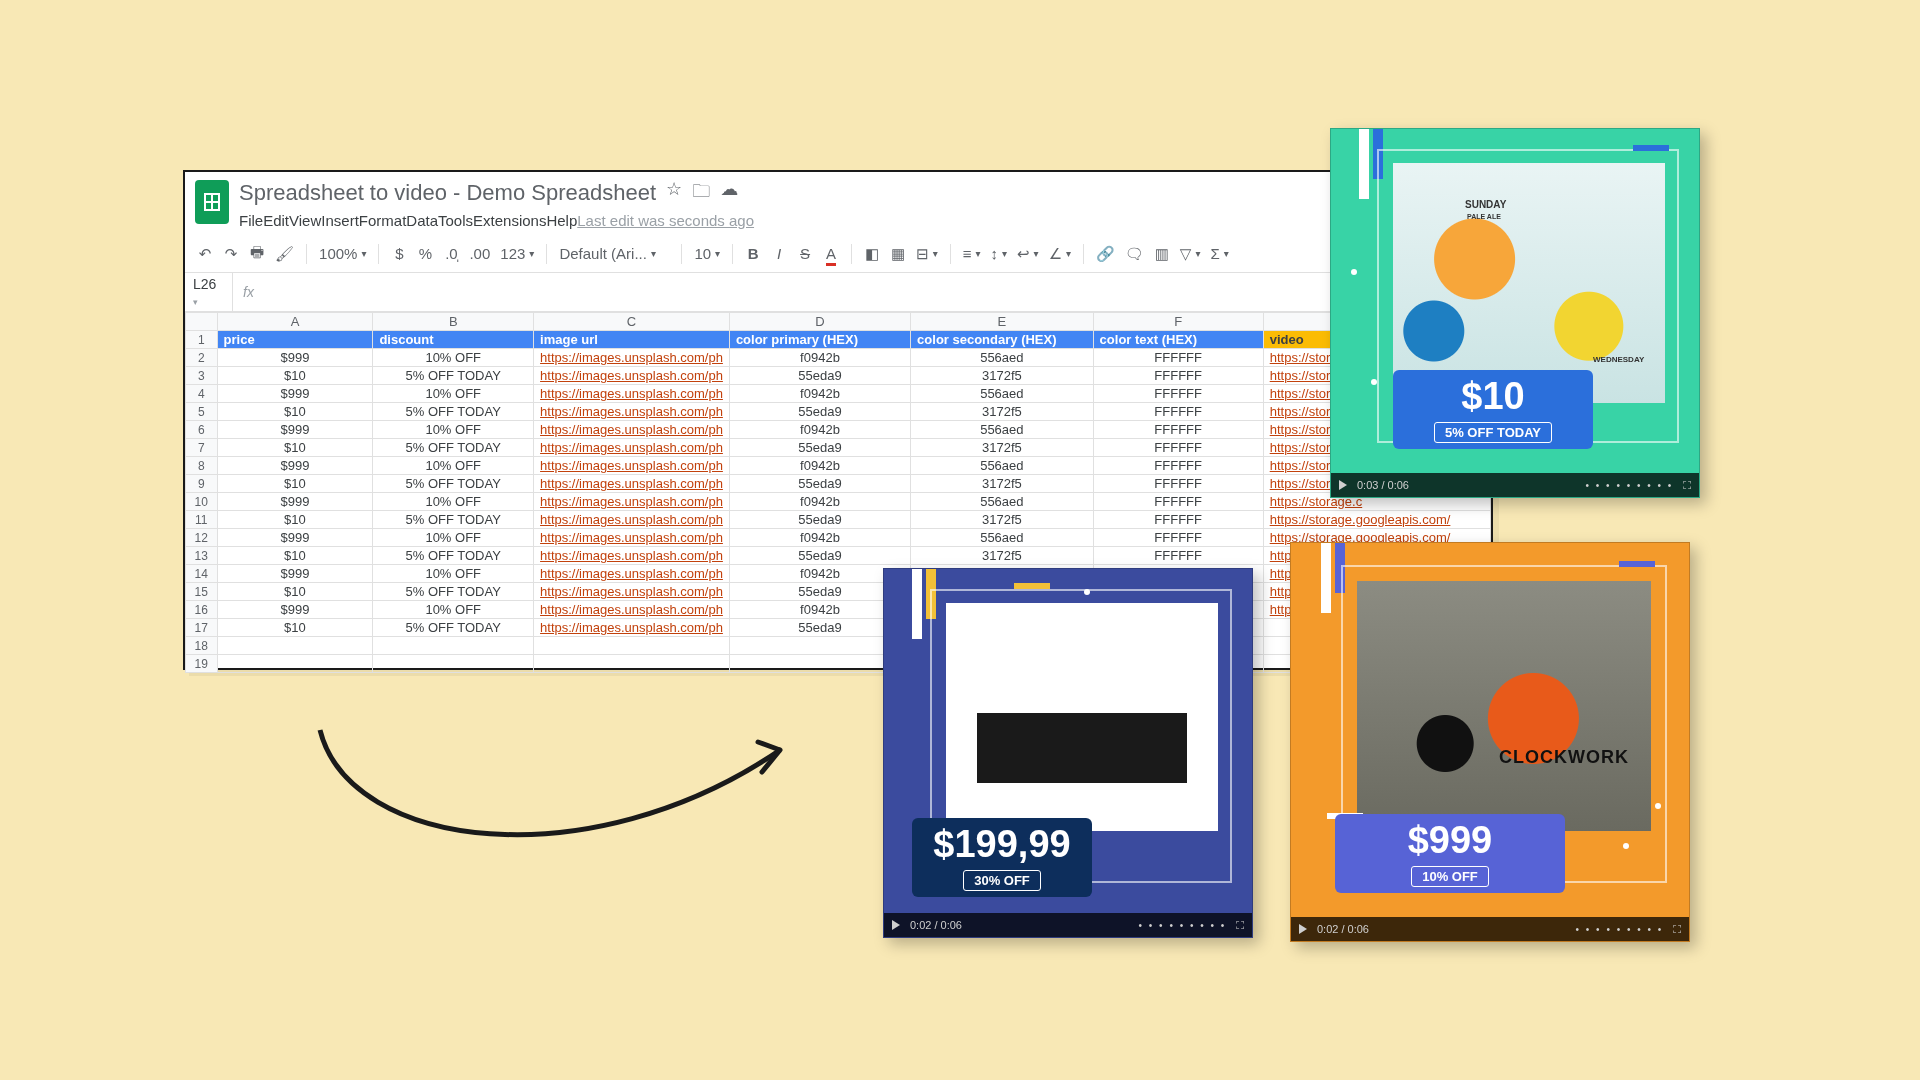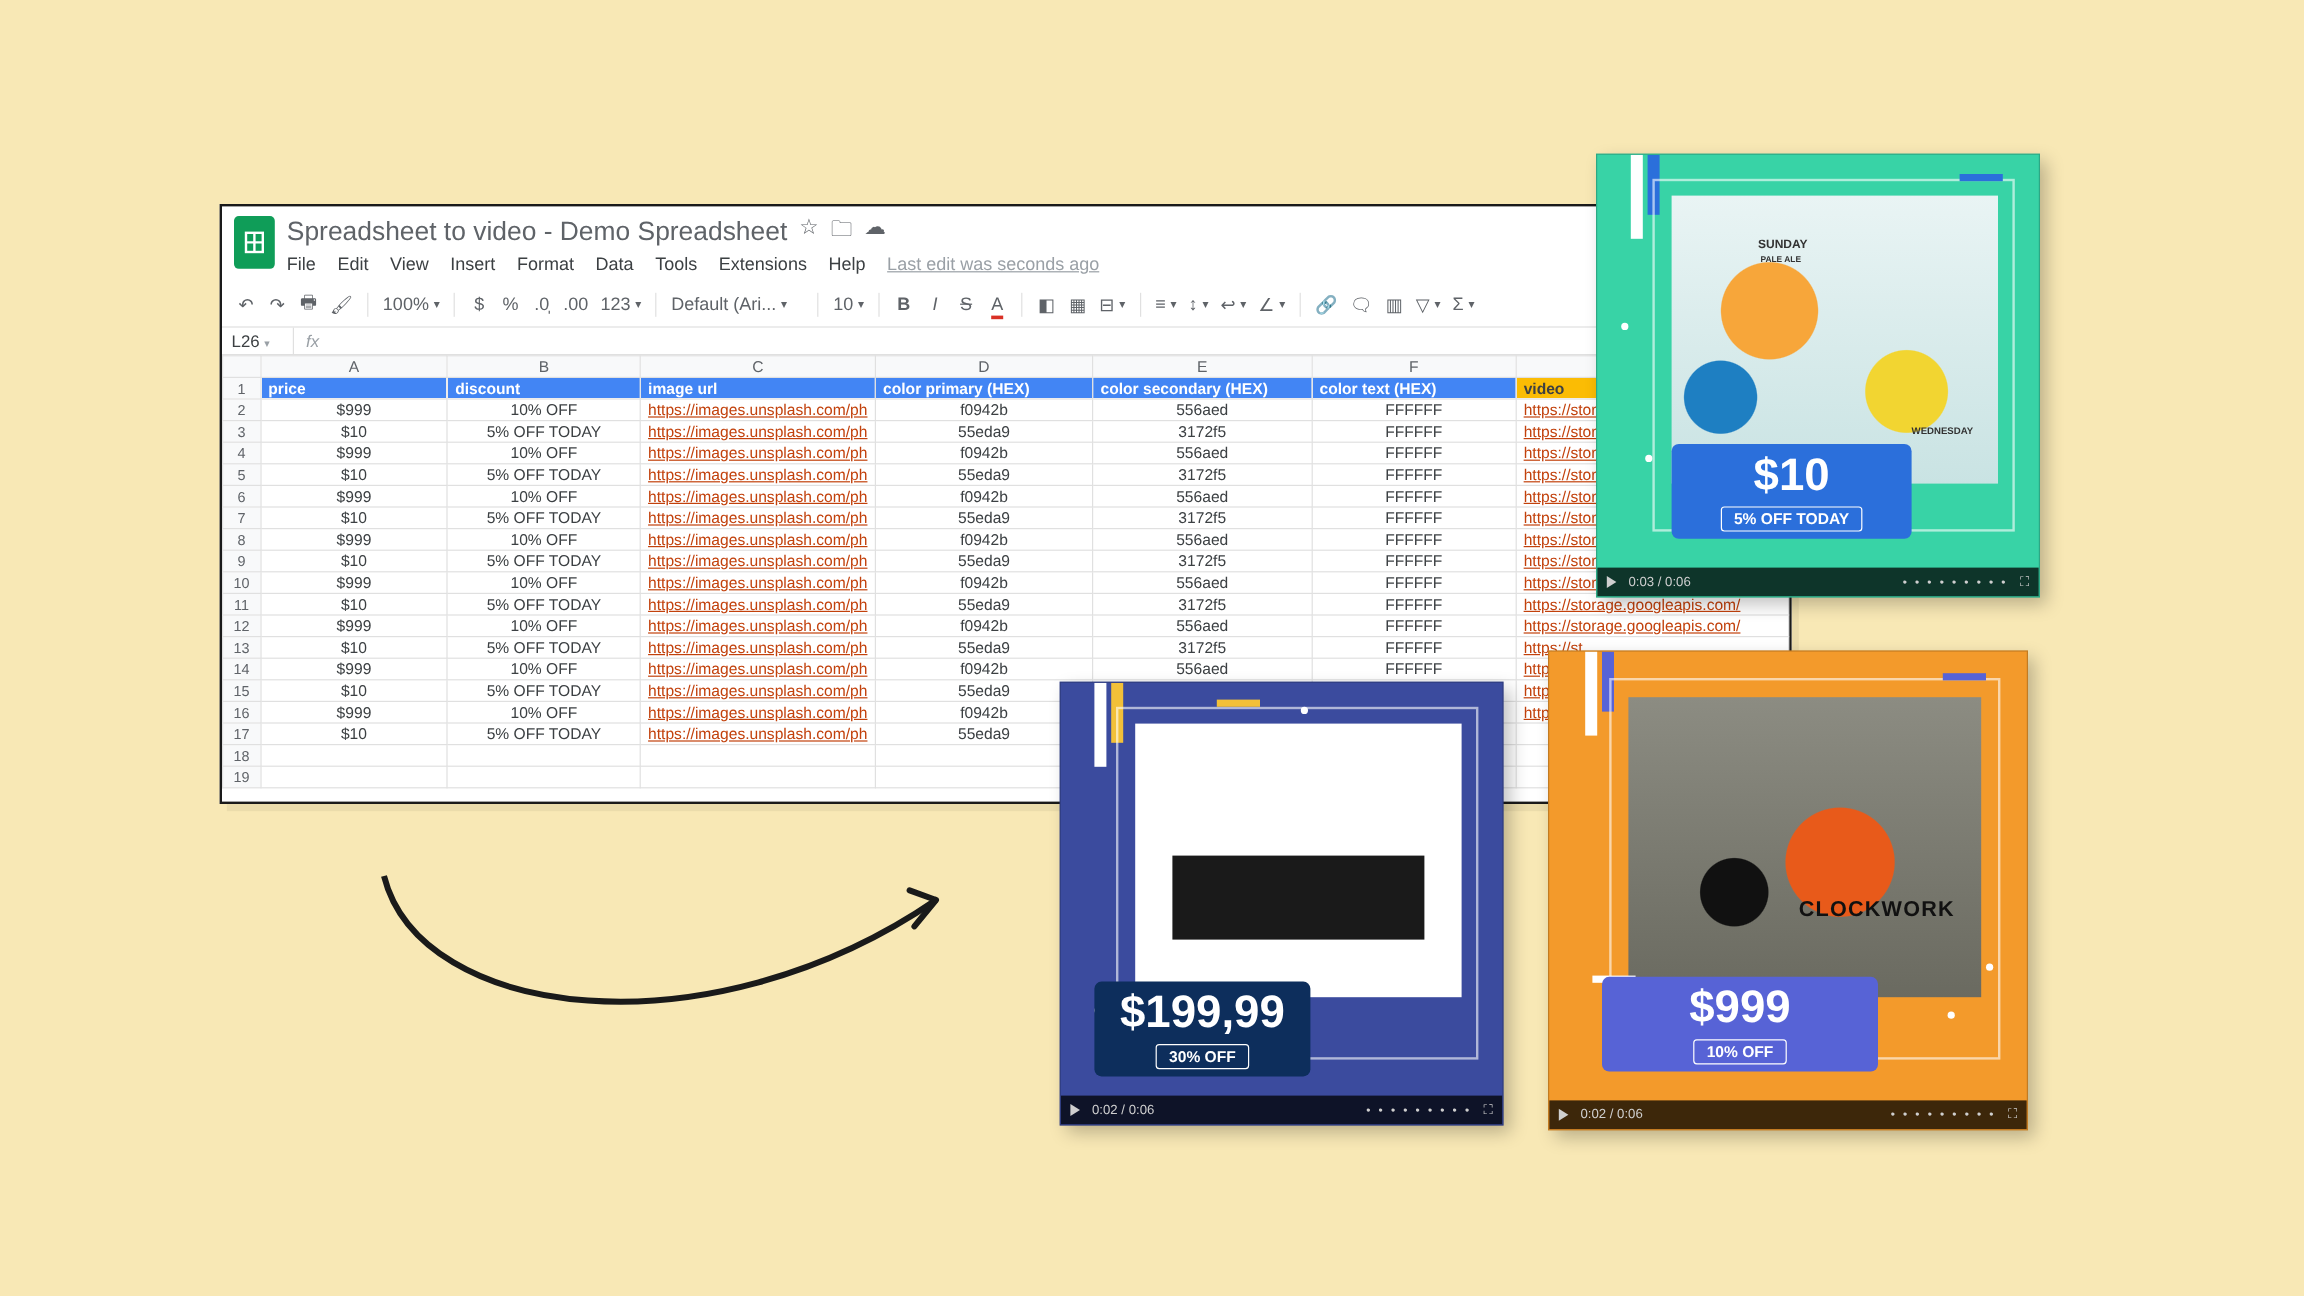--- a/index.html
+++ b/index.html
@@ -27,36 +27,36 @@
   .logo {
     width: 34px; height: 44px; background: #0f9d58; border-radius: 4px;
     display:flex;align-items:center;justify-content:center;flex-shrink:0;margin-top:2px;
   }
   .logo svg { width: 20px; height: 28px; }
   .title-area { flex: 1; }
   .doc-title-row { display: flex; align-items: center; gap: 10px; }
   .doc-title { font-size: 22px; color: #5f6368; }
   .title-icons { display: flex; gap: 10px; color: #5f6368; }
   .title-icons span { font-size: 18px; cursor: default; }
-  .menu-bar { display: flex; gap: 18px; font-size: 15px; color: #3c4043; margin-top: 4px; }
+  .menu-bar { display: flex; font-size: 15px; color: #3c4043; margin-top: 4px; }
   .menu-bar span { cursor: default; }
   .last-edit { color: #9aa0a6; text-decoration: underline; }
 
   .toolbar {
     display: flex; align-items: center; gap: 10px; padding: 6px 12px;
     border-bottom: 1px solid #e0e0e0; font-size: 15px; color: #5f6368;
     margin-top: 6px;
   }
   .toolbar .sep { width: 1px; height: 20px; background: #e0e0e0; margin: 0 2px; }
   .toolbar .btn { cursor: default; min-width:16px; text-align:center; }
   .toolbar .sel { display:flex; align-items:center; gap:4px; }
   .toolbar .caret { font-size: 10px; }
 
   .name-box-row { display:flex; align-items:center; border-bottom:1px solid #e0e0e0; font-size:14px; }
-  .name-box { width: 60px; padding: 3px 8px; border-right: 1px solid #e0e0e0; color:#3c4043; }
+  .name-box { width: 48px; padding: 3px 8px; border-right: 1px solid #e0e0e0; color:#3c4043; }
   .fx-label { padding: 0 10px; color:#9aa0a6; font-style: italic; }
 
   .grid { display: table; width:100%; border-collapse: collapse; font-size: 13px; color:#3c4043; }
   .grid-hrow, .grid-row { display: table-row; }
   .grid-hrow .cell, .grid-hrow .row-num { background:#f8f9fa; color:#5f6368; font-weight:normal; text-align:center; border:1px solid #e0e0e0; }
   .cell, .row-num { display: table-cell; border:1px solid #e0e0e0; padding: 1px 6px; white-space: nowrap; overflow:hidden; text-overflow:ellipsis; vertical-align: middle; height: 18px; }
   .row-num { width: 32px; text-align:center; background:#f8f9fa; color:#5f6368; font-size:12px; }
   .cell.colA{width:165px;}.cell.colB{width:165px;}.cell.colC{width:180px;}.cell.colD{width:185px;}.cell.colE{width:185px;}.cell.colF{width:175px;}.cell.colG{width:230px;}
   .hdr-row .cell { background:#4285f4; color:#fff; font-weight:bold; }
   .hdr-row .cell.last { background:#fbbc04; color:#3c4043; }

